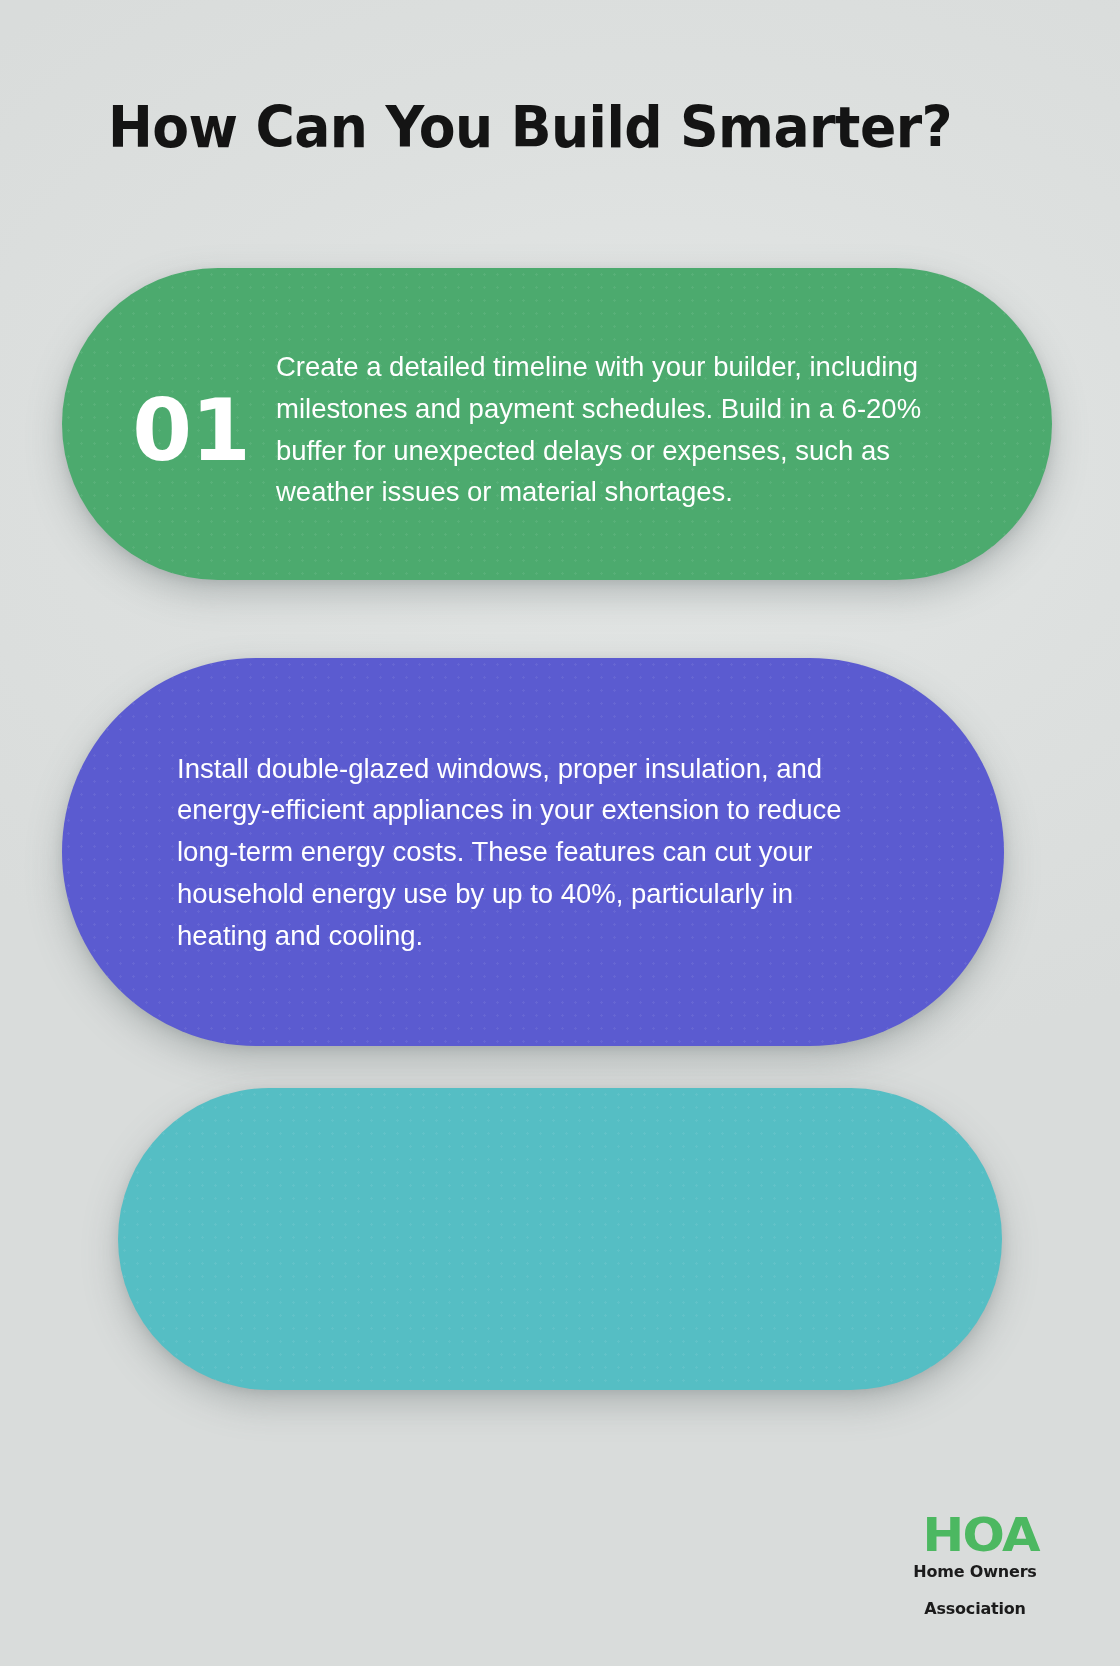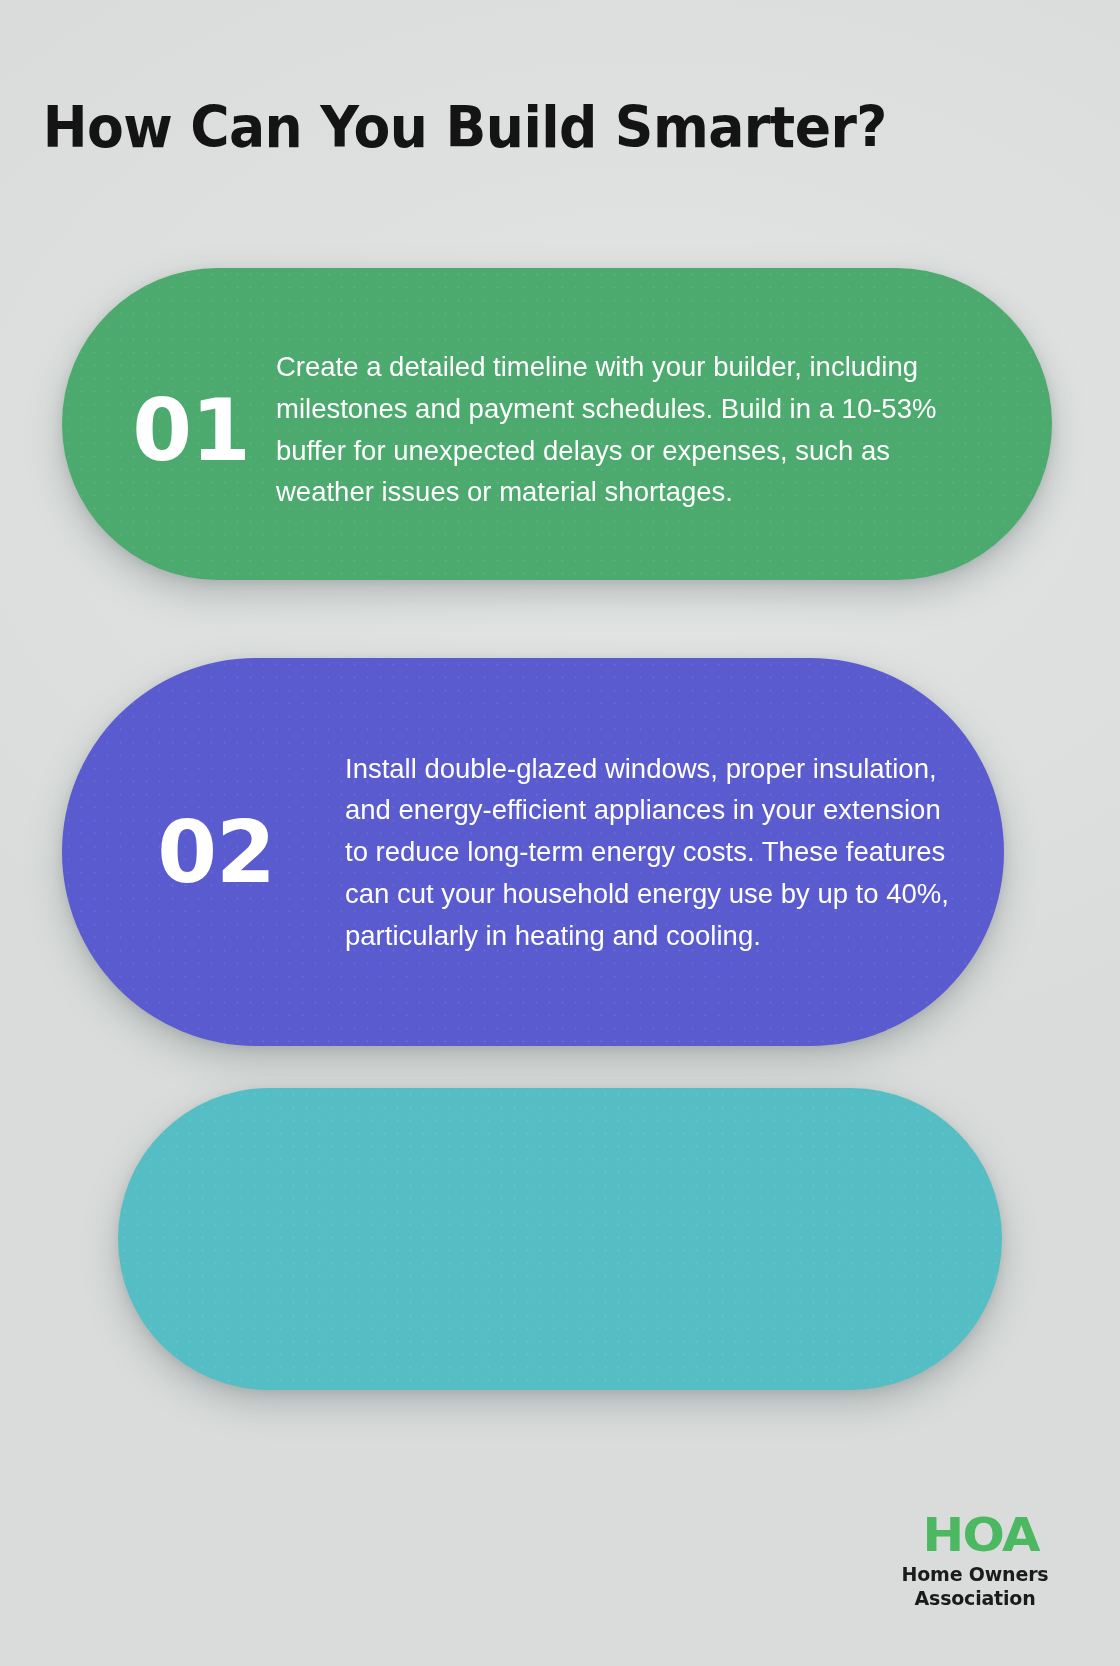--- a/index.html
+++ b/index.html
@@ -20,24 +20,24 @@
     width: 1120px;
     height: 1666px;
     background:
       radial-gradient(ellipse 900px 620px at 58% 28%, #e4e7e6 0%, #dde0df 55%, #d9dcdb 100%),
       linear-gradient(160deg, #e3e6e5 0%, #dcdfde 45%, #d7dad9 100%);
   }
 
   
   #title-area {
     position: absolute;
-    left: 12px;
+    left: 18px;
     top: 96px;
     width: 1024px;
-    text-align: left;
+    text-align: center;
   }
   #page-title {
     font-family: "DejaVu Sans", sans-serif;
     font-weight: 700;
     font-size: 57px;
     letter-spacing: -0.6px;
     color: #141414;
     margin: 0;
     line-height: 1.1;
     transform: scaleX(0.94);
@@ -140,45 +140,44 @@
     line-height: 0.96;
     letter-spacing: -1.5px;
     color: #4cb861;
     margin: 0;
     transform: scaleX(1.06);
     transform-origin: left center;
   }
   .logo-line {
     font-family: "DejaVu Sans", sans-serif;
     font-weight: 700;
-    font-size: 19px;
+    font-size: 16px;
     line-height: 1.28;
     letter-spacing: -0.2px;
     color: #1b1b1b;
-    margin: 0;
+    margin: 16px;
     white-space: nowrap;
   }
   #logo-line-1 { margin-top: 5px; }
 </style>
 </head>
 <body style="background: rgb(223, 226, 225);">
 
 <div id="canvas">
 
   <div id="title-area">
     <h1 id="page-title">How Can You Build Smarter?</h1>
   </div>
 
   <div class="card" id="card-1" style="background: rgb(76, 170, 110);">
     <div class="card-number">01</div>
-    <div class="card-text">Create a detailed timeline with your builder, including milestones and payment schedules. Build in a 10-53% buffer for unexpected delays or expenses, such as weather issues or material shortages.</div>
+    <div class="card-text">Create a detailed timeline with your builder, including milestones and payment schedules. Build in a 6-20% buffer for unexpected delays or expenses, such as weather issues or material shortages.</div>
   </div>
 
   <div class="card" id="card-2" style="background: rgb(91, 91, 208);">
-    <div class="card-number">02</div>
     <div class="card-text">Install double-glazed windows, proper insulation, and energy-efficient appliances in your extension to reduce long-term energy costs. These features can cut your household energy use by up to 40%, particularly in heating and cooling.</div>
   </div>
 
   <div class="card" id="card-3" style="background: rgb(85, 190, 196);">
   </div>
 
   <div id="logo">
     <div id="logo-mark" style="color: rgb(76, 184, 97);">HOA</div>
     <div class="logo-line" id="logo-line-1" style="color: rgb(27, 27, 27);">Home Owners</div>
     <div class="logo-line" id="logo-line-2" style="color: rgb(27, 27, 27);">Association</div>

